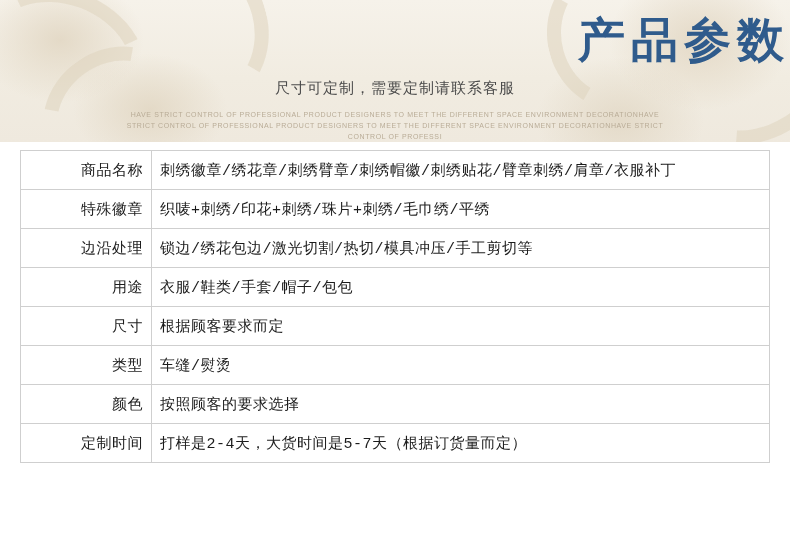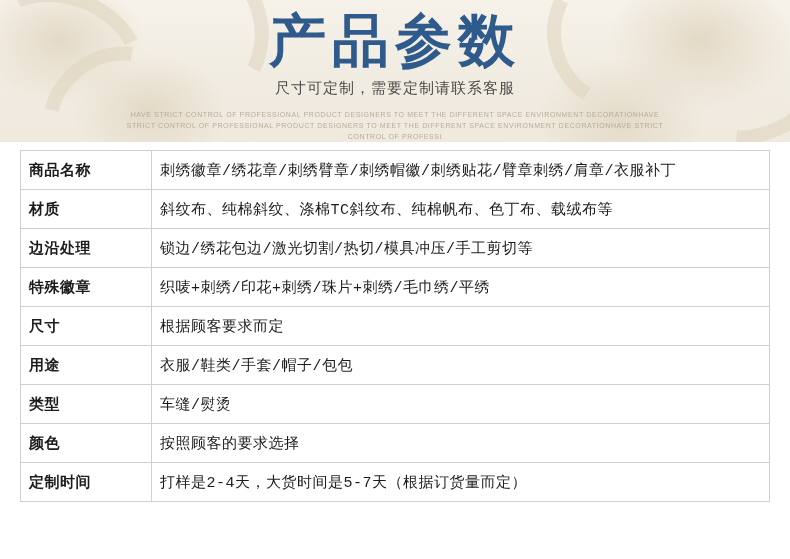--- a/index.html
+++ b/index.html
@@ -51,27 +51,28 @@
   .sw6 { left: 540px; top: -30px;  width: 120px; height: 105px; transform: rotate(255deg); }
 
   .banner-inner {
     position: relative;
     z-index: 2;
     text-align: center;
     padding-top: 6px;
   }
   .title {
     font-family: "DejaVu Sans", "Liberation Sans", sans-serif;
-    font-size: 57px;
+    font-size: 47px;
     font-weight: bold;
     letter-spacing: 6px;
     color: #2f5b8c;
     line-height: 56px;
     margin: 0;
     padding-top: 6px;
+    text-align: right;
   }
   .subtitle {
     font-size: 15px;
     color: #4b4b4b;
     letter-spacing: 1px;
     margin-top: 11px;
   }
   .eng-line {
     font-size: 7px;
     color: #b9ac97;
@@ -93,22 +94,22 @@
     border: 1px solid #cfcfcf;
     height: 38px;
     padding: 0 8px;
     font-size: 15px;
     color: #1c1c1c;
     vertical-align: middle;
     letter-spacing: 0.5px;
   }
   td.label {
     width: 114px;
-    text-align: left;
-    font-weight: bold;
+    text-align: right;
+    font-weight: normal;
     padding: 0 4px;
   }
   td.value {
     padding-left: 18px;
     font-family: Liberation Mono, monospace;
   }
 </style>
 </head>
 <body>
 
@@ -131,38 +132,34 @@
   </div>
 
   <div class="table-wrap">
     <table class="spec">
       <tbody>
         <tr>
           <td class="label">商品名称</td>
           <td class="value">刺绣徽章/绣花章/刺绣臂章/刺绣帽徽/刺绣贴花/臂章刺绣/肩章/衣服补丁</td>
         </tr>
         <tr>
-          <td class="label">材质</td>
-          <td class="value">斜纹布、纯棉斜纹、涤棉TC斜纹布、纯棉帆布、色丁布、载绒布等</td>
+          <td class="label">特殊徽章</td>
+          <td class="value">织唛+刺绣/印花+刺绣/珠片+刺绣/毛巾绣/平绣</td>
         </tr>
         <tr>
           <td class="label">边沿处理</td>
           <td class="value">锁边/绣花包边/激光切割/热切/模具冲压/手工剪切等</td>
         </tr>
         <tr>
-          <td class="label">特殊徽章</td>
-          <td class="value">织唛+刺绣/印花+刺绣/珠片+刺绣/毛巾绣/平绣</td>
+          <td class="label">用途</td>
+          <td class="value">衣服/鞋类/手套/帽子/包包</td>
         </tr>
         <tr>
           <td class="label">尺寸</td>
           <td class="value">根据顾客要求而定</td>
-        </tr>
-        <tr>
-          <td class="label">用途</td>
-          <td class="value">衣服/鞋类/手套/帽子/包包</td>
         </tr>
         <tr>
           <td class="label">类型</td>
           <td class="value">车缝/熨烫</td>
         </tr>
         <tr>
           <td class="label">颜色</td>
           <td class="value">按照顾客的要求选择</td>
         </tr>
         <tr>

